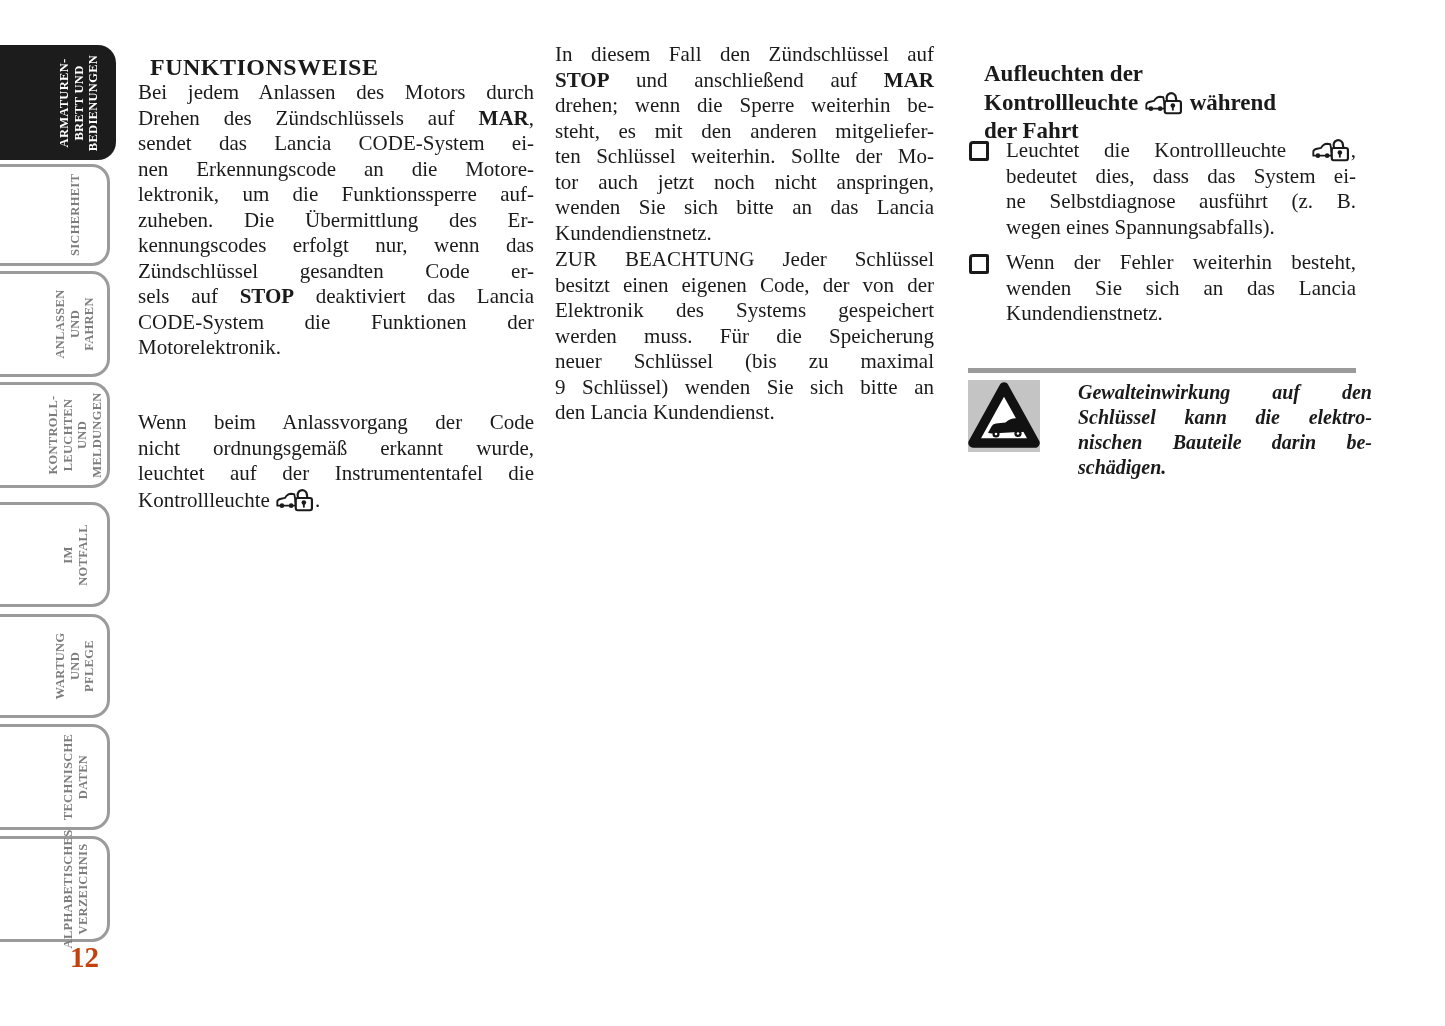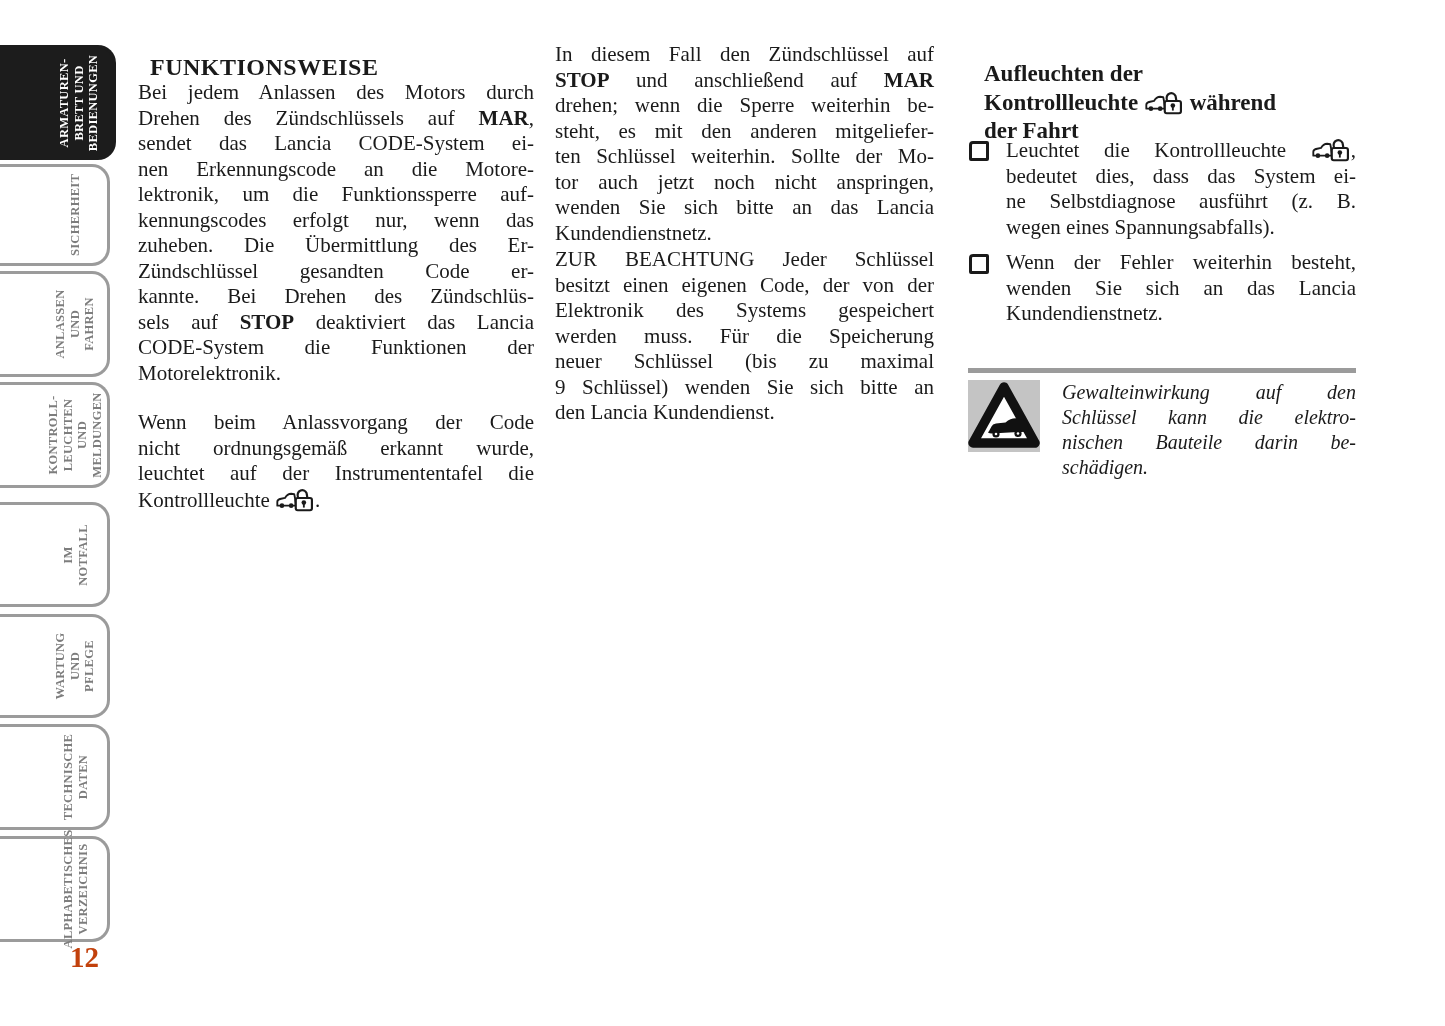--- a/index.html
+++ b/index.html
@@ -37,22 +37,22 @@
   
   .bullet{position:absolute;left:0;right:0;padding-left:38px;box-sizing:border-box;
           margin:0;font-size:19px;line-height:25.5px;}
   .bsq{position:absolute;left:1px;top:4px;width:14px;height:14px;border:3px solid #1a1a1a;
        border-radius:4px 2px 2px 2px;background:#fff;}
 
   
   .sep{position:absolute;left:0;right:0;height:5px;background:#9b9b9b;}
   .warnicon{position:absolute;left:0;width:72px;height:72px;background:#c4c4c4;}
   .warnicon svg{display:block;width:72px;height:72px;}
-  .warn-text{position:absolute;left:94px;width:294px;margin:0;font-size:20px;line-height:25px;
-             font-weight:normal;font-style:italic;}
+  .warn-text{position:absolute;left:110px;width:294px;margin:0;font-size:20px;line-height:25px;
+             font-weight:bold;font-style:italic;}
 
   
   .wl-icon{width:40px;height:25px;vertical-align:-5px;}
 </style>
 </head>
 <body>
 
 <div class="page">
 
   <nav class="sidebar">
@@ -93,24 +93,23 @@
   <div class="pagenum">12</div>
 
   <section class="col col1">
     <h1 class="h1" style="top:40px;">FUNKTIONSWEISE</h1>
     <p class="para just" style="top:80px;">
         <span class="line">Bei jedem Anlassen des Motors durch</span>
         <span class="line">Drehen des Zündschlüssels auf <span class="b">MAR</span>,</span>
         <span class="line">sendet das Lancia CODE-System ei-</span>
         <span class="line">nen Erkennungscode an die Motore-</span>
         <span class="line">lektronik, um die Funktionssperre auf-</span>
+        <span class="line">zuheben. Die Übermittlung des Er-</span>
         <span class="line">kennungscodes erfolgt nur, wenn das</span>
-        <span class="line">zuheben. Die Übermittlung des Er-</span>
         <span class="line">Zündschlüssel gesandten Code er-</span>
-        <span class="line">kannte. Bei Drehen des Zündschlüs-</span>
         <span class="line">sels auf <span class="b">STOP</span> deaktiviert das Lancia</span>
         <span class="line">CODE-System die Funktionen der</span>
         <span class="line">Motorelektronik.</span>
       </p>
     <p class="para just" style="top:410px;">
         <span class="line">Wenn beim Anlassvorgang der Code</span>
         <span class="line">nicht ordnungsgemäß erkannt wurde,</span>
         <span class="line">leuchtet auf der Instrumententafel die</span>
         <span class="line">Kontrollleuchte <svg class="wl-icon" viewBox="0 0 52 32" xmlns="http://www.w3.org/2000/svg">
     <g fill="none" stroke="#1a1a1a" stroke-width="2.4" stroke-linejoin="round">

